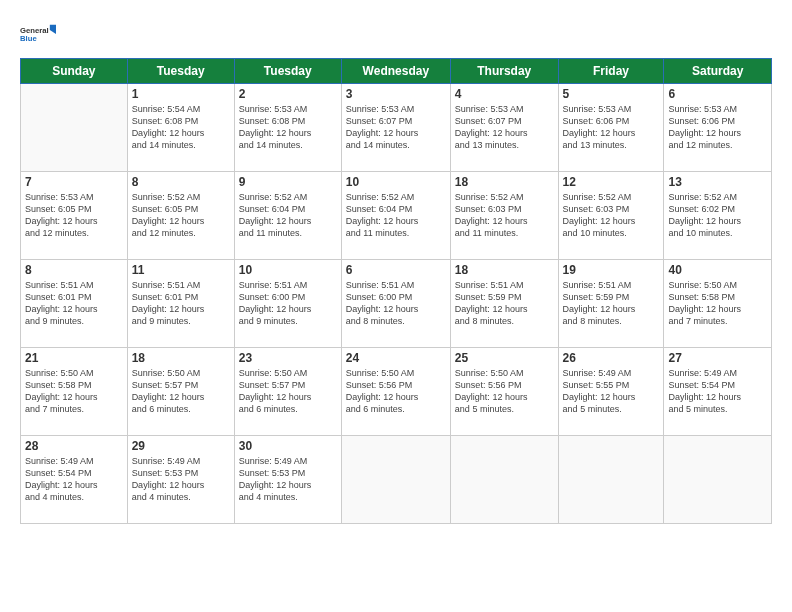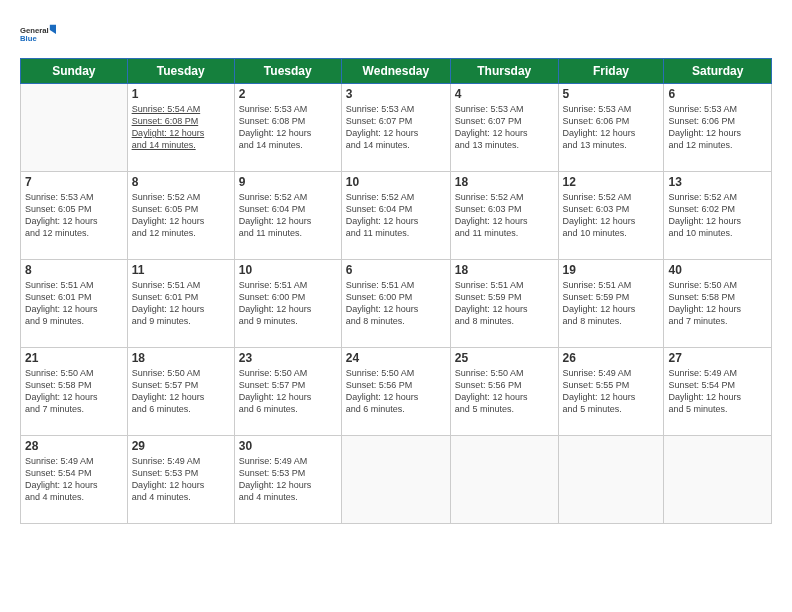--- a/index.html
+++ b/index.html
@@ -108,21 +108,21 @@
           <th>Thursday</th>
           <th>Friday</th>
           <th>Saturday</th>
         </tr>
     </thead>
     <tbody id="calendar-body">
     <tr>
           <td class="empty"></td>
           <td>
             <span class="day-num">1</span>
-            <div class="day-info" style="white-space: pre-line; text-decoration: underline;">Sunrise: 5:54 AM
+            <div class="day-info" style="white-space: pre-line;">Sunrise: 5:54 AM
 Sunset: 6:08 PM
 Daylight: 12 hours
 and 14 minutes.</div>
           </td>
           <td>
             <span class="day-num">2</span>
             <div class="day-info" style="white-space: pre-line;">Sunrise: 5:53 AM
 Sunset: 6:08 PM
 Daylight: 12 hours
 and 14 minutes.</div>

